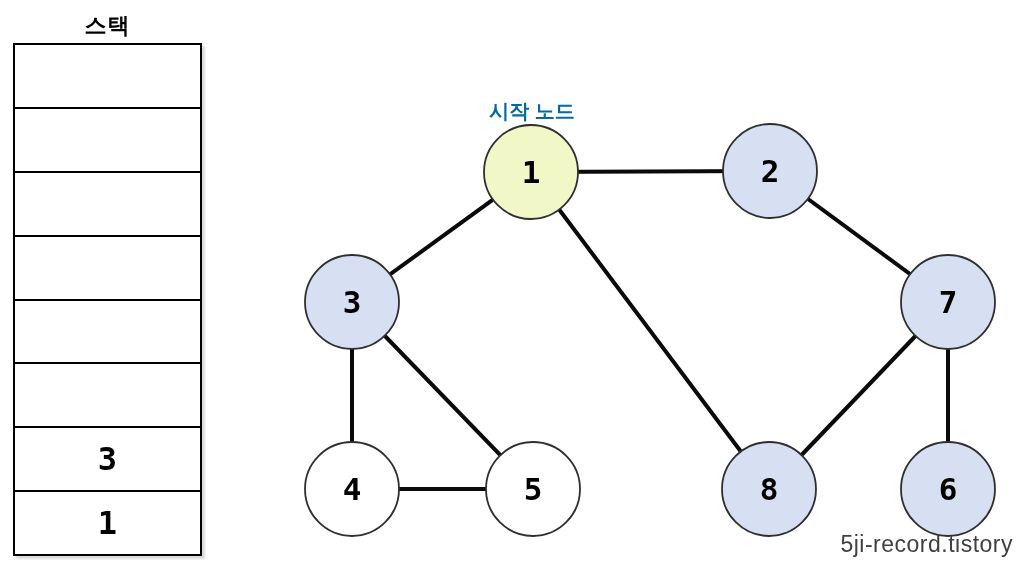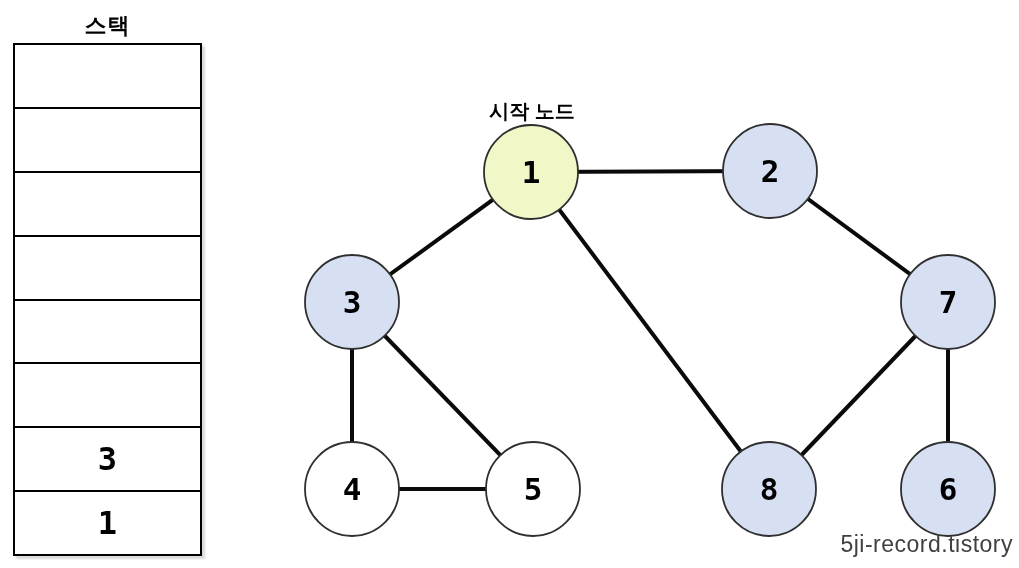--- a/index.html
+++ b/index.html
@@ -61,21 +61,21 @@
     top: 0;
   }
   .start-label {
     position: absolute;
     left: 451px;
     top: 98px;
     width: 162px;
     text-align: center;
     font-size: 20px;
     font-weight: 700;
-    color: #000000;
+    color: #0369a1;
   }
 
   
   .watermark {
     position: absolute;
     right: 6px;
     bottom: 2px;
     font-size: 23px;
     color: #404040;
     letter-spacing: 0.5px;

